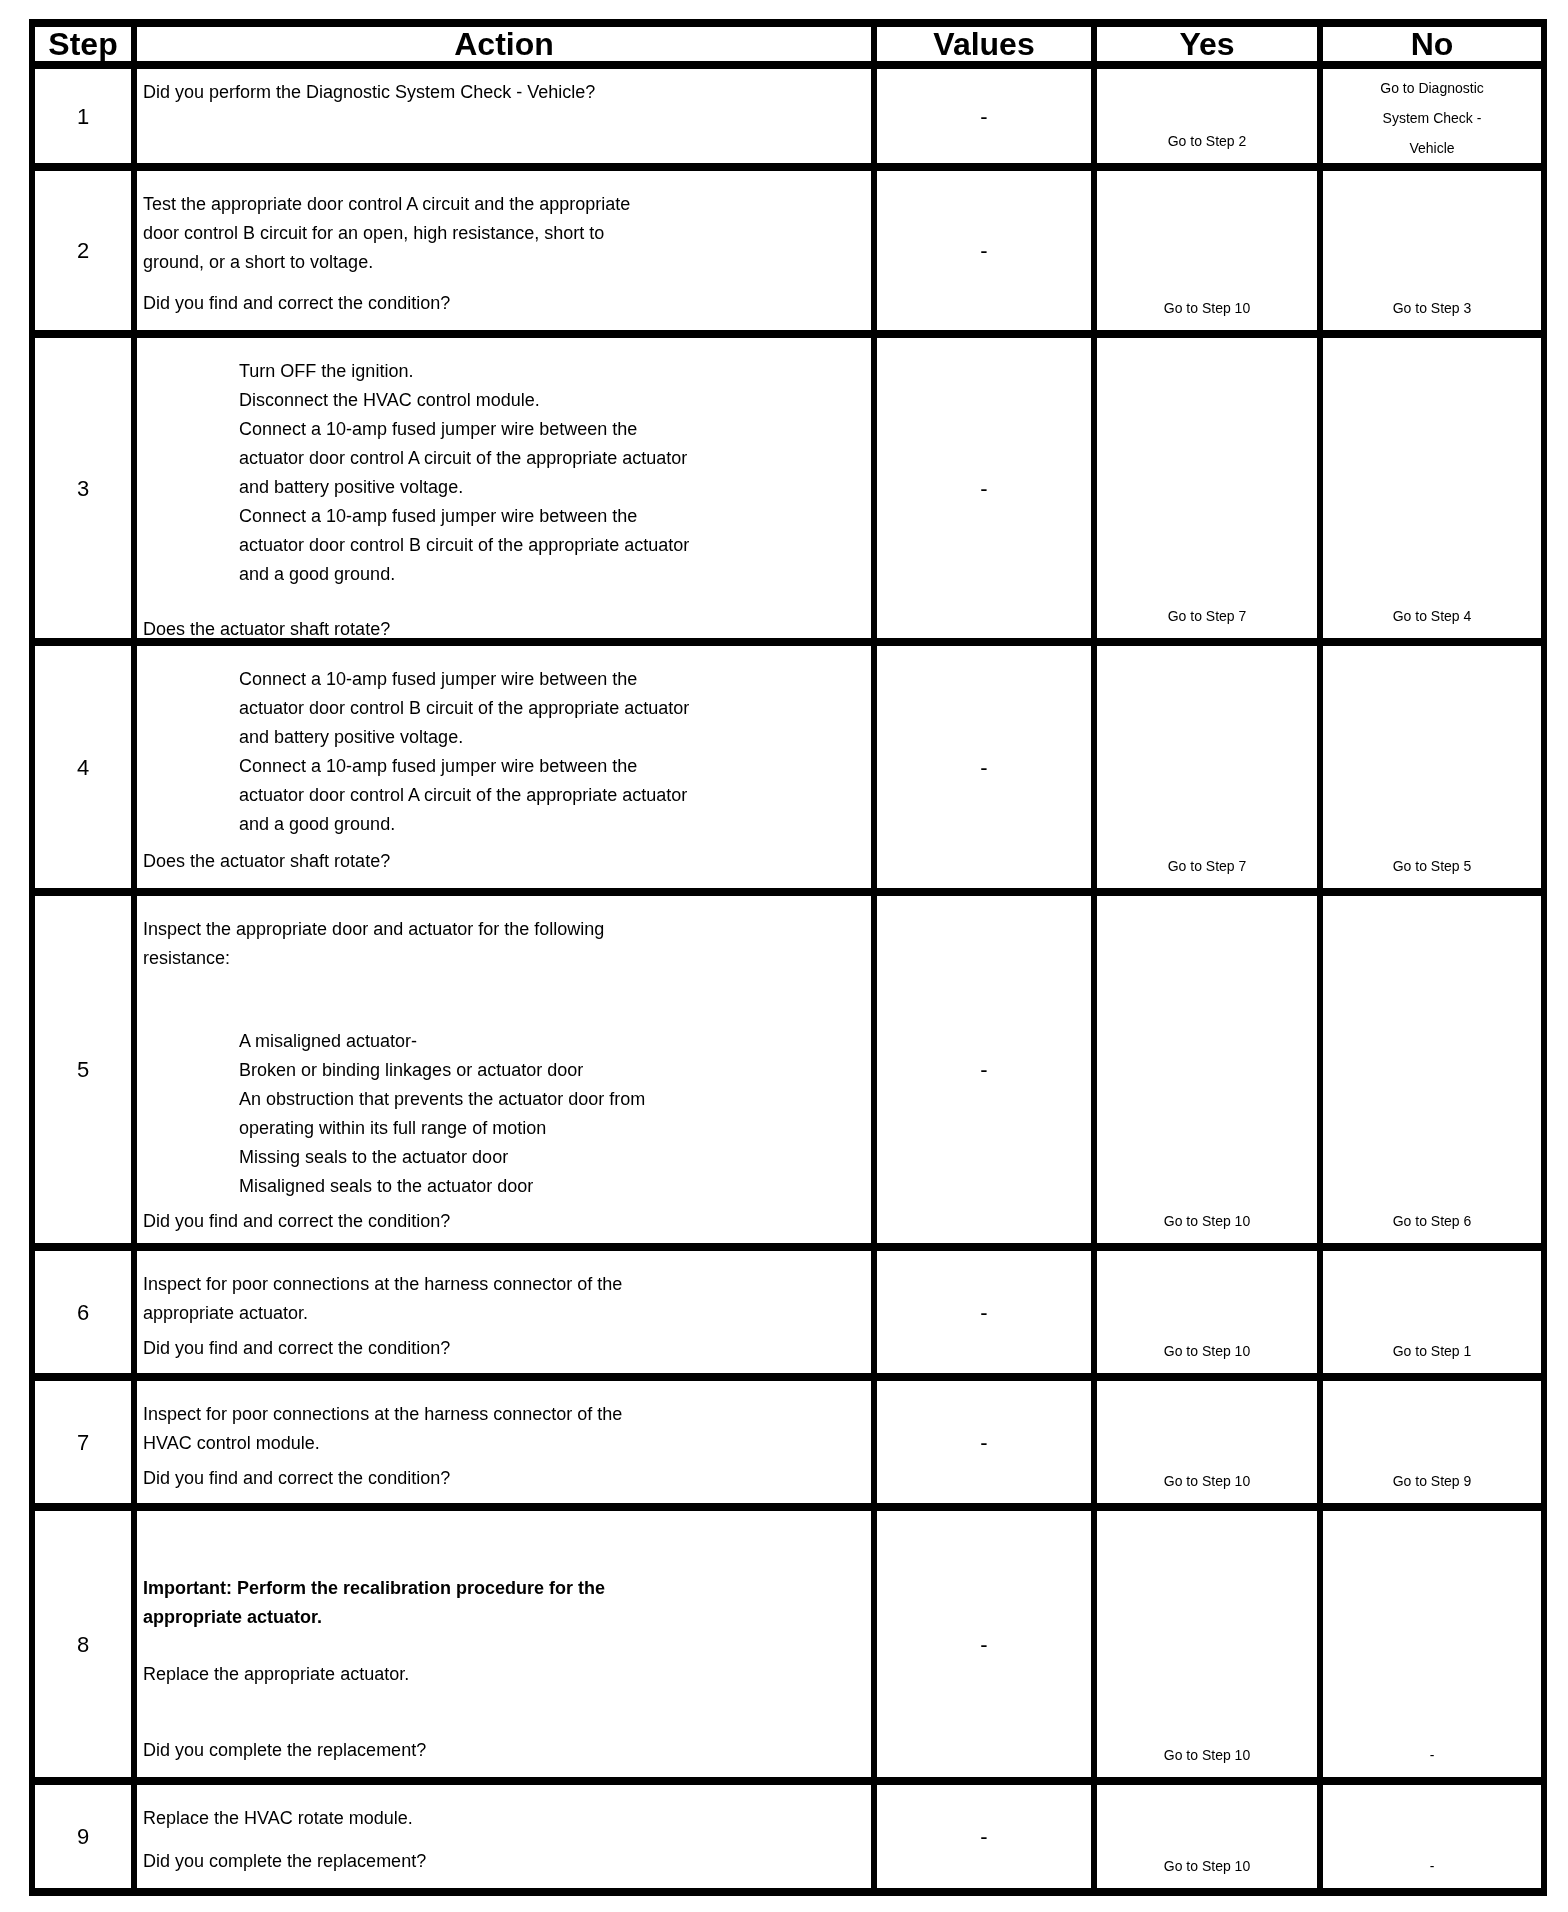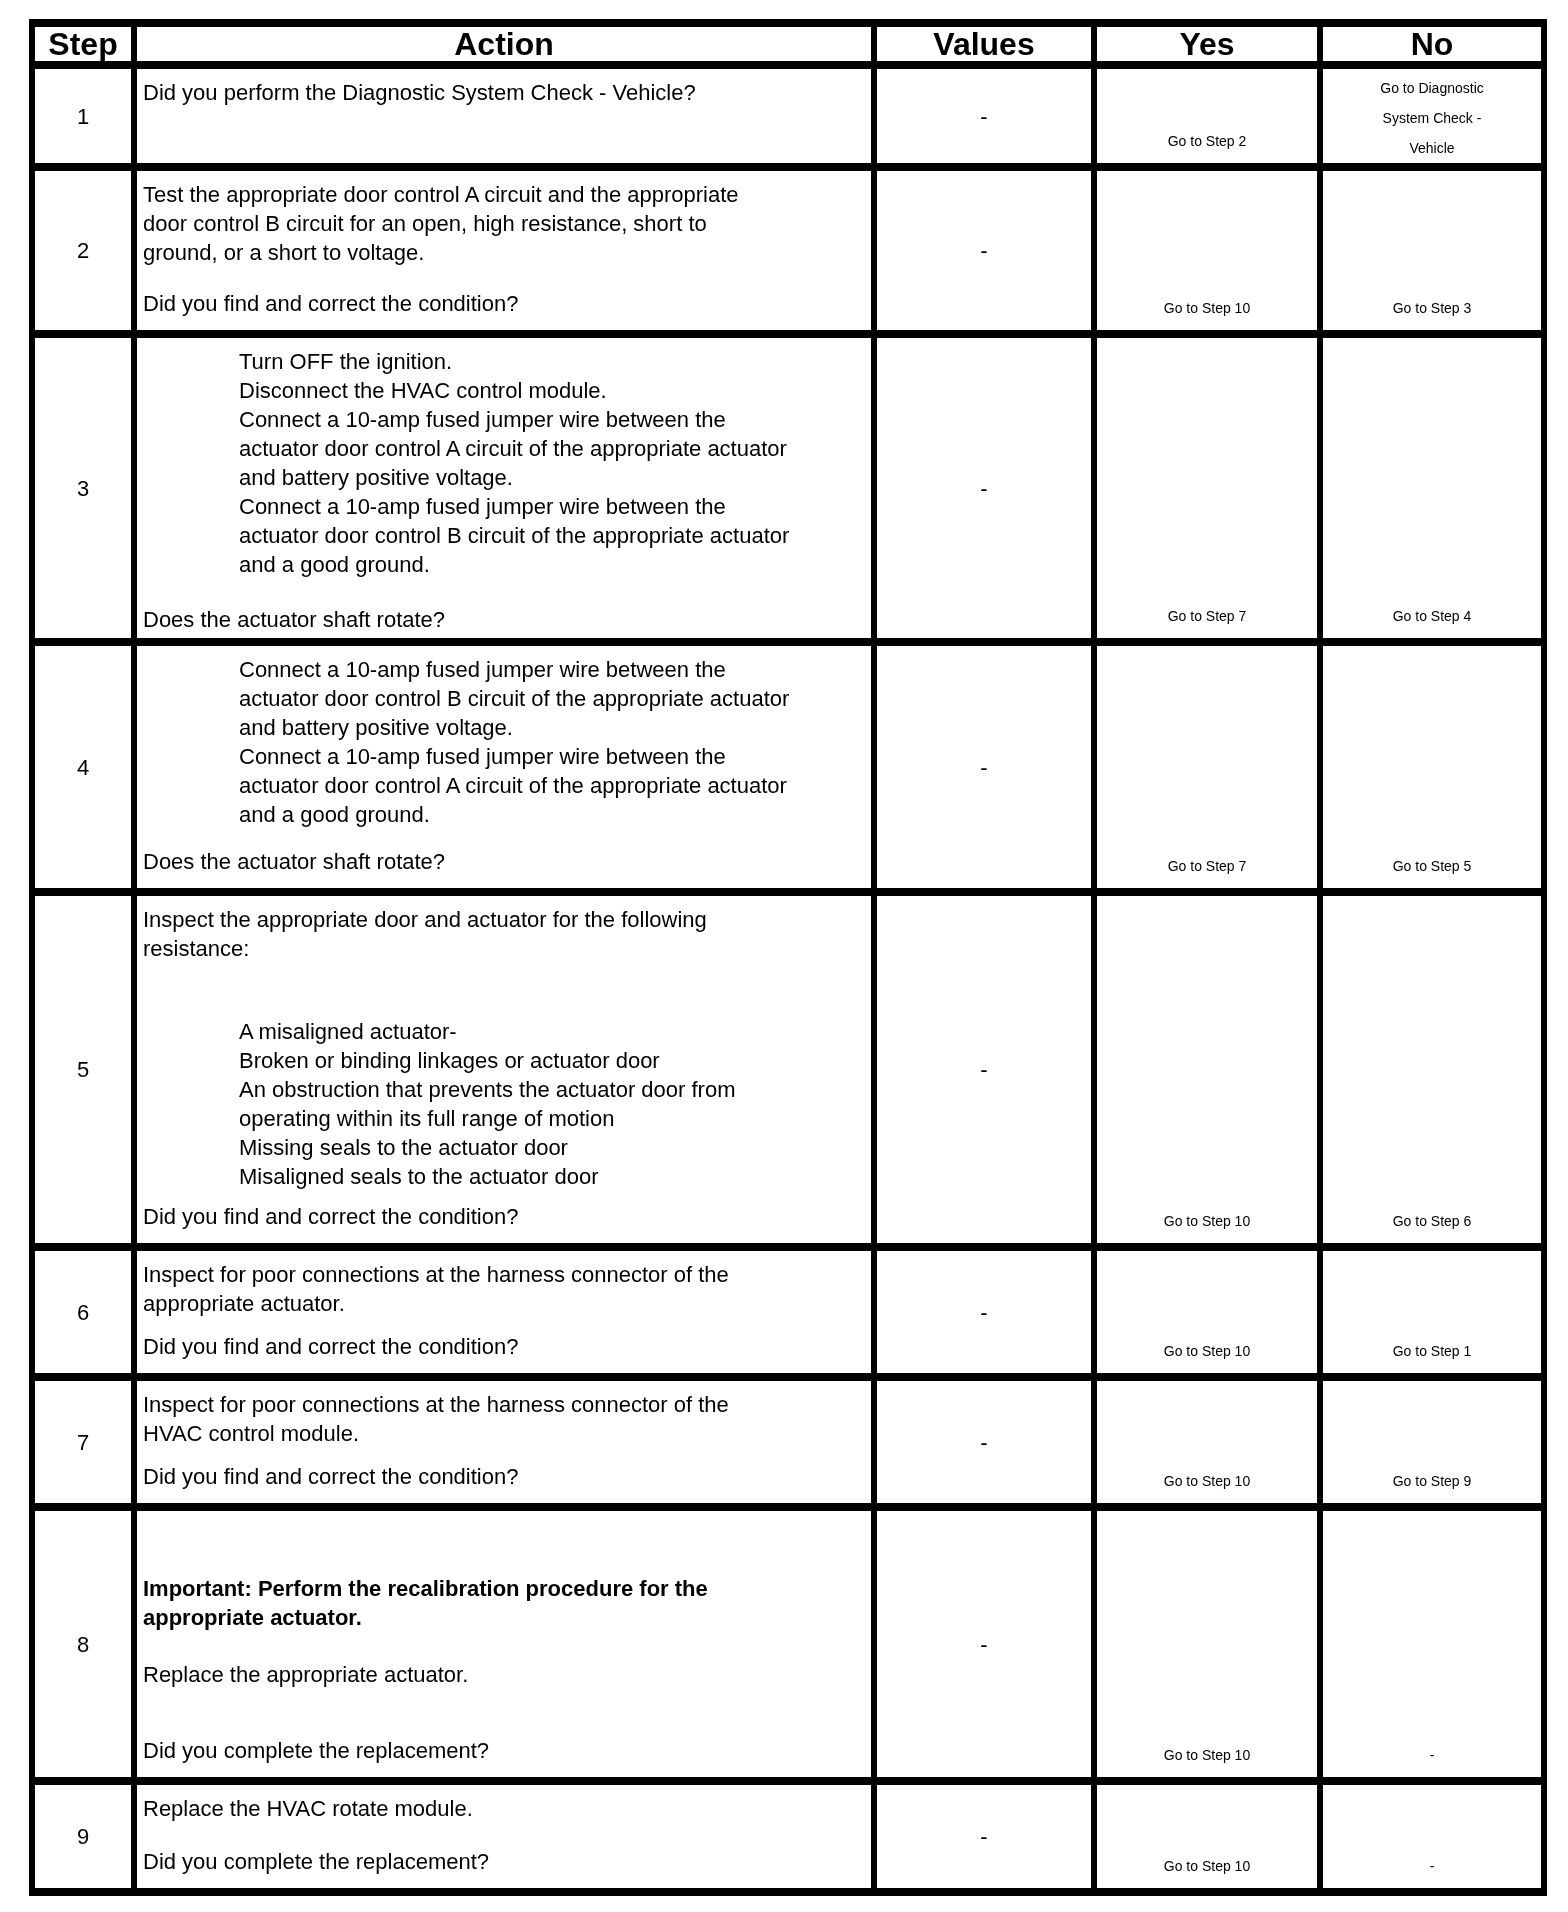--- a/index.html
+++ b/index.html
@@ -68,24 +68,24 @@
     vertical-align: middle;
     font-size: 22px;
     line-height: 29px;
   }
   td.action-cell { vertical-align: top; }
   .action-inner {
     display: flex;
     flex-direction: column;
     box-sizing: border-box;
     padding: 9px 4px 6px 6px;
-    font-size: 22px;
+    font-size: 18px;
     line-height: 29px;
   }
-  .block { flex: 0 0 auto; }
+  .block { flex: 0 0 auto; margin-top: 10px; }
   .block + .block { margin-top: 28px; }
   tr.r4 .block + .block { margin-top: 54px; }
   tr.r7 .block:first-child { margin-top: 54px; }
   .ln { white-space: pre; }
   .block.list { padding-left: 96px; }
   .block.bold .ln { font-weight: bold; }
   .question {
     margin-top: auto;
     padding-top: 6px;
     white-space: pre;

